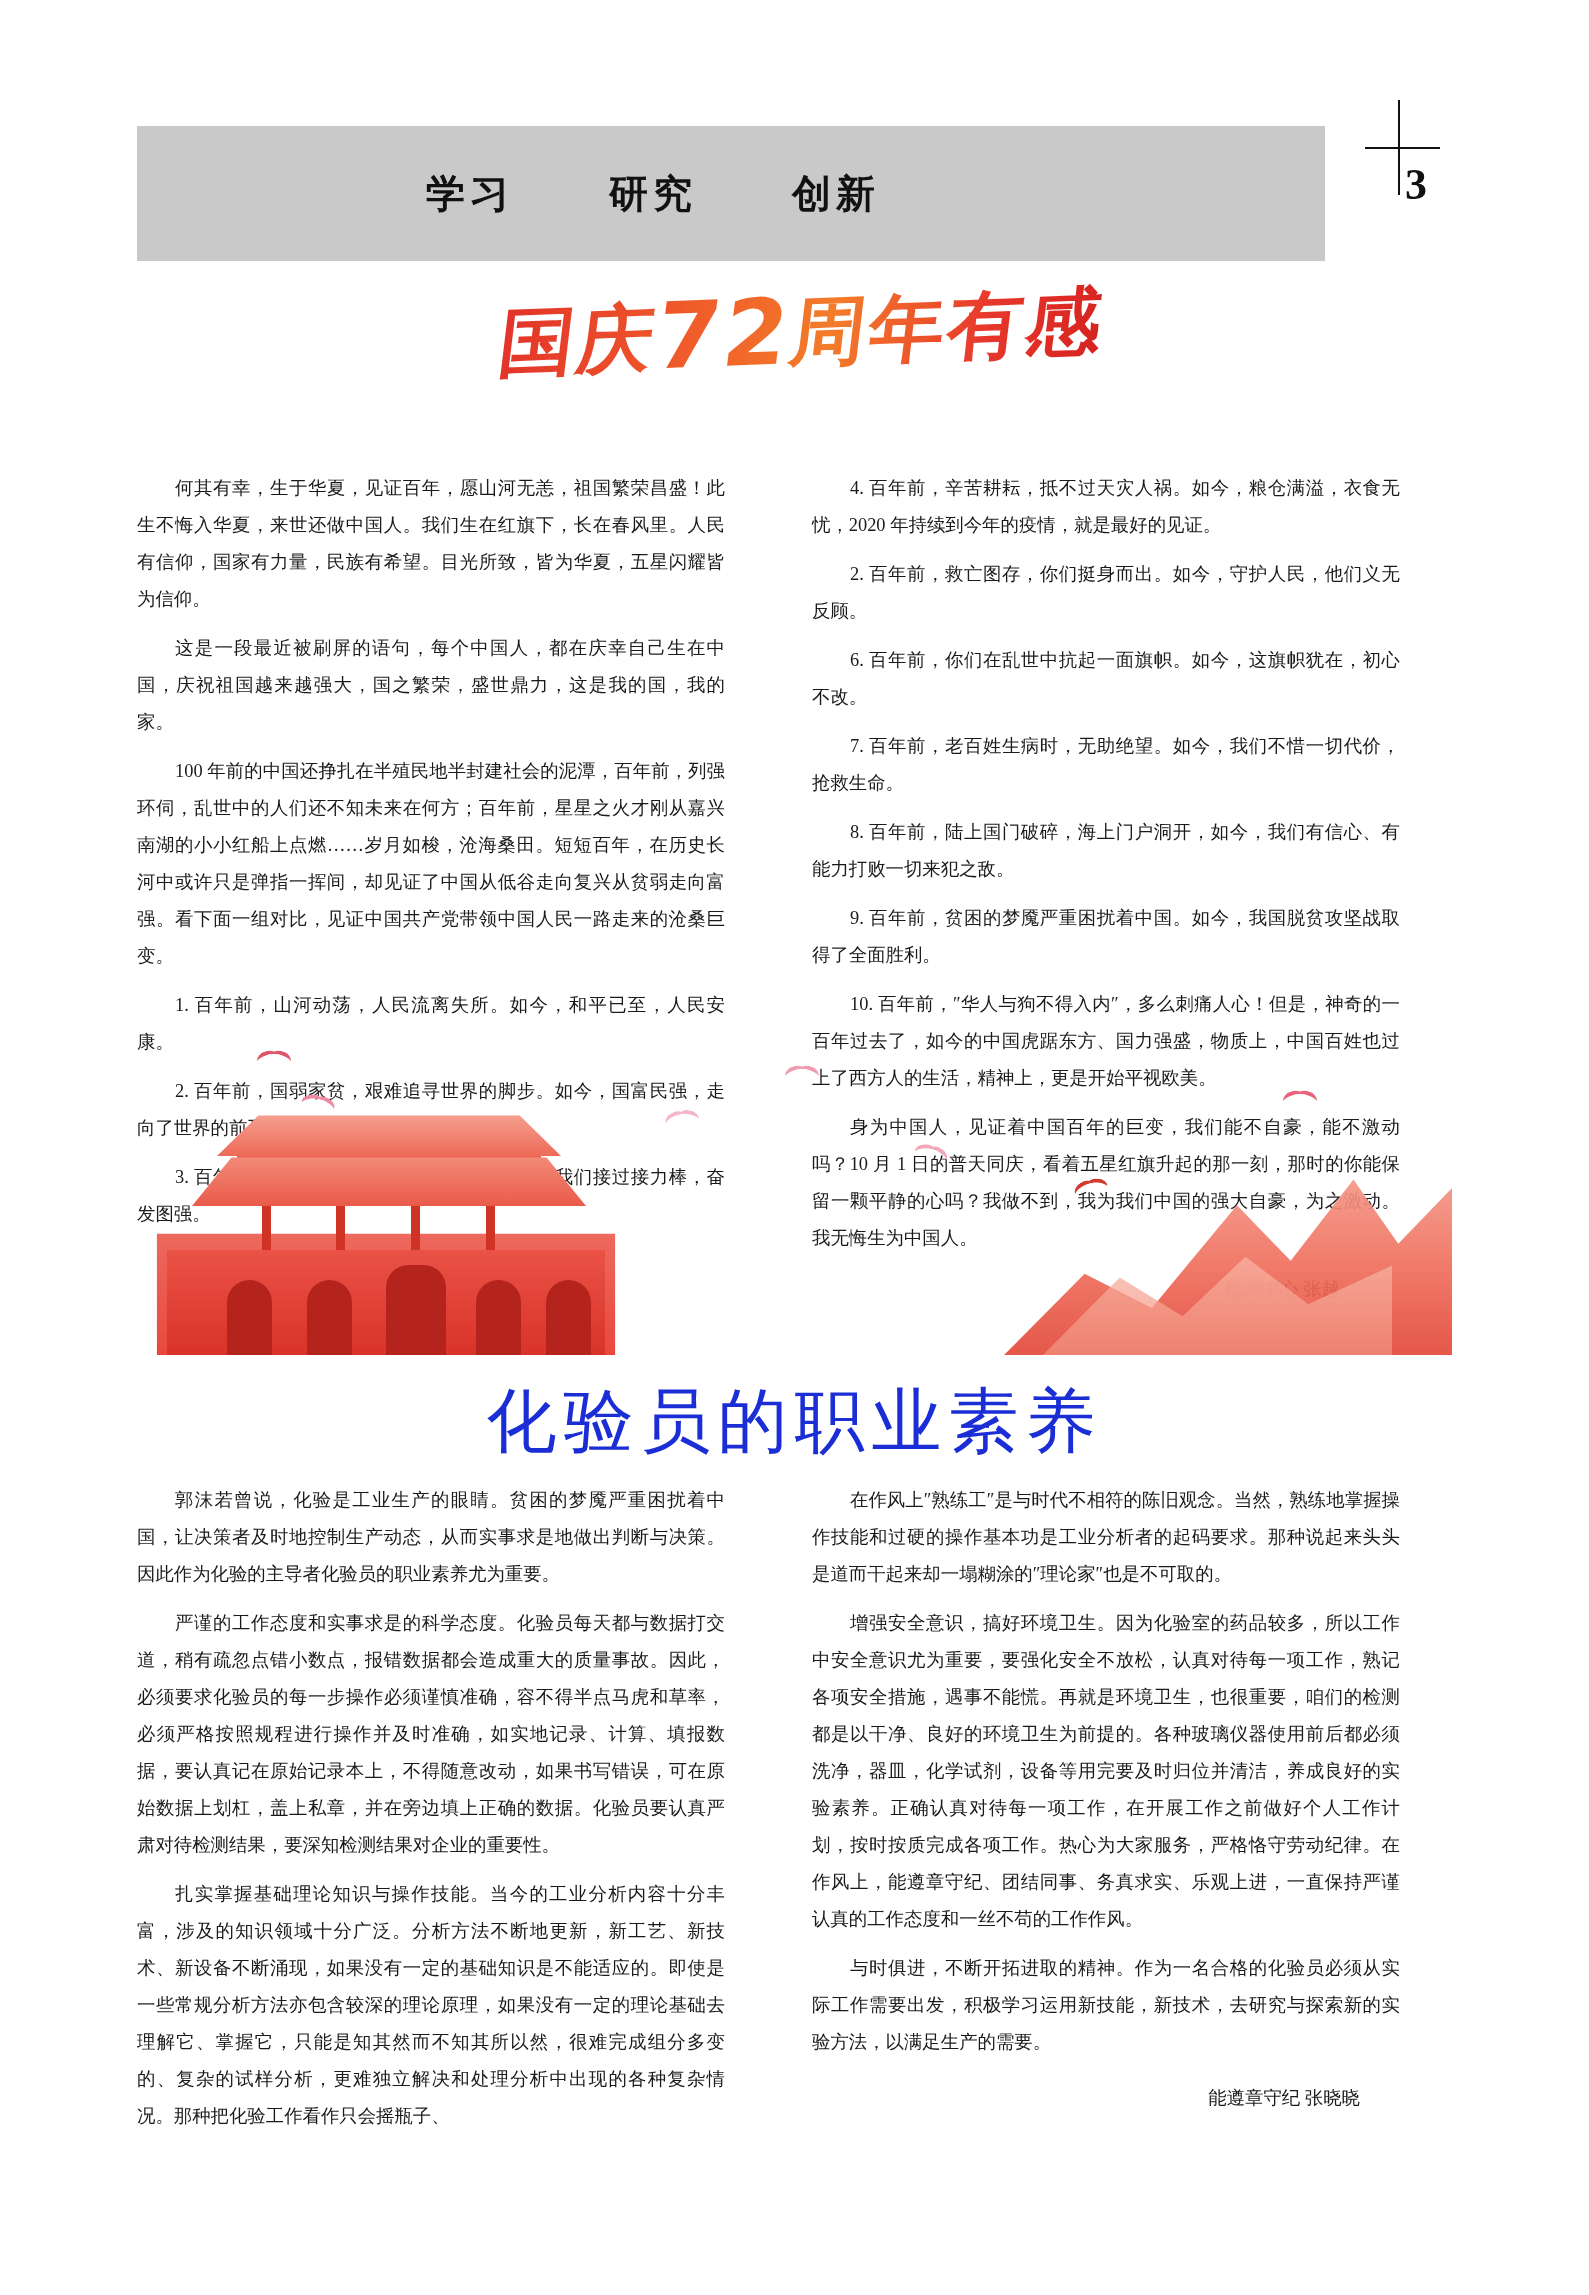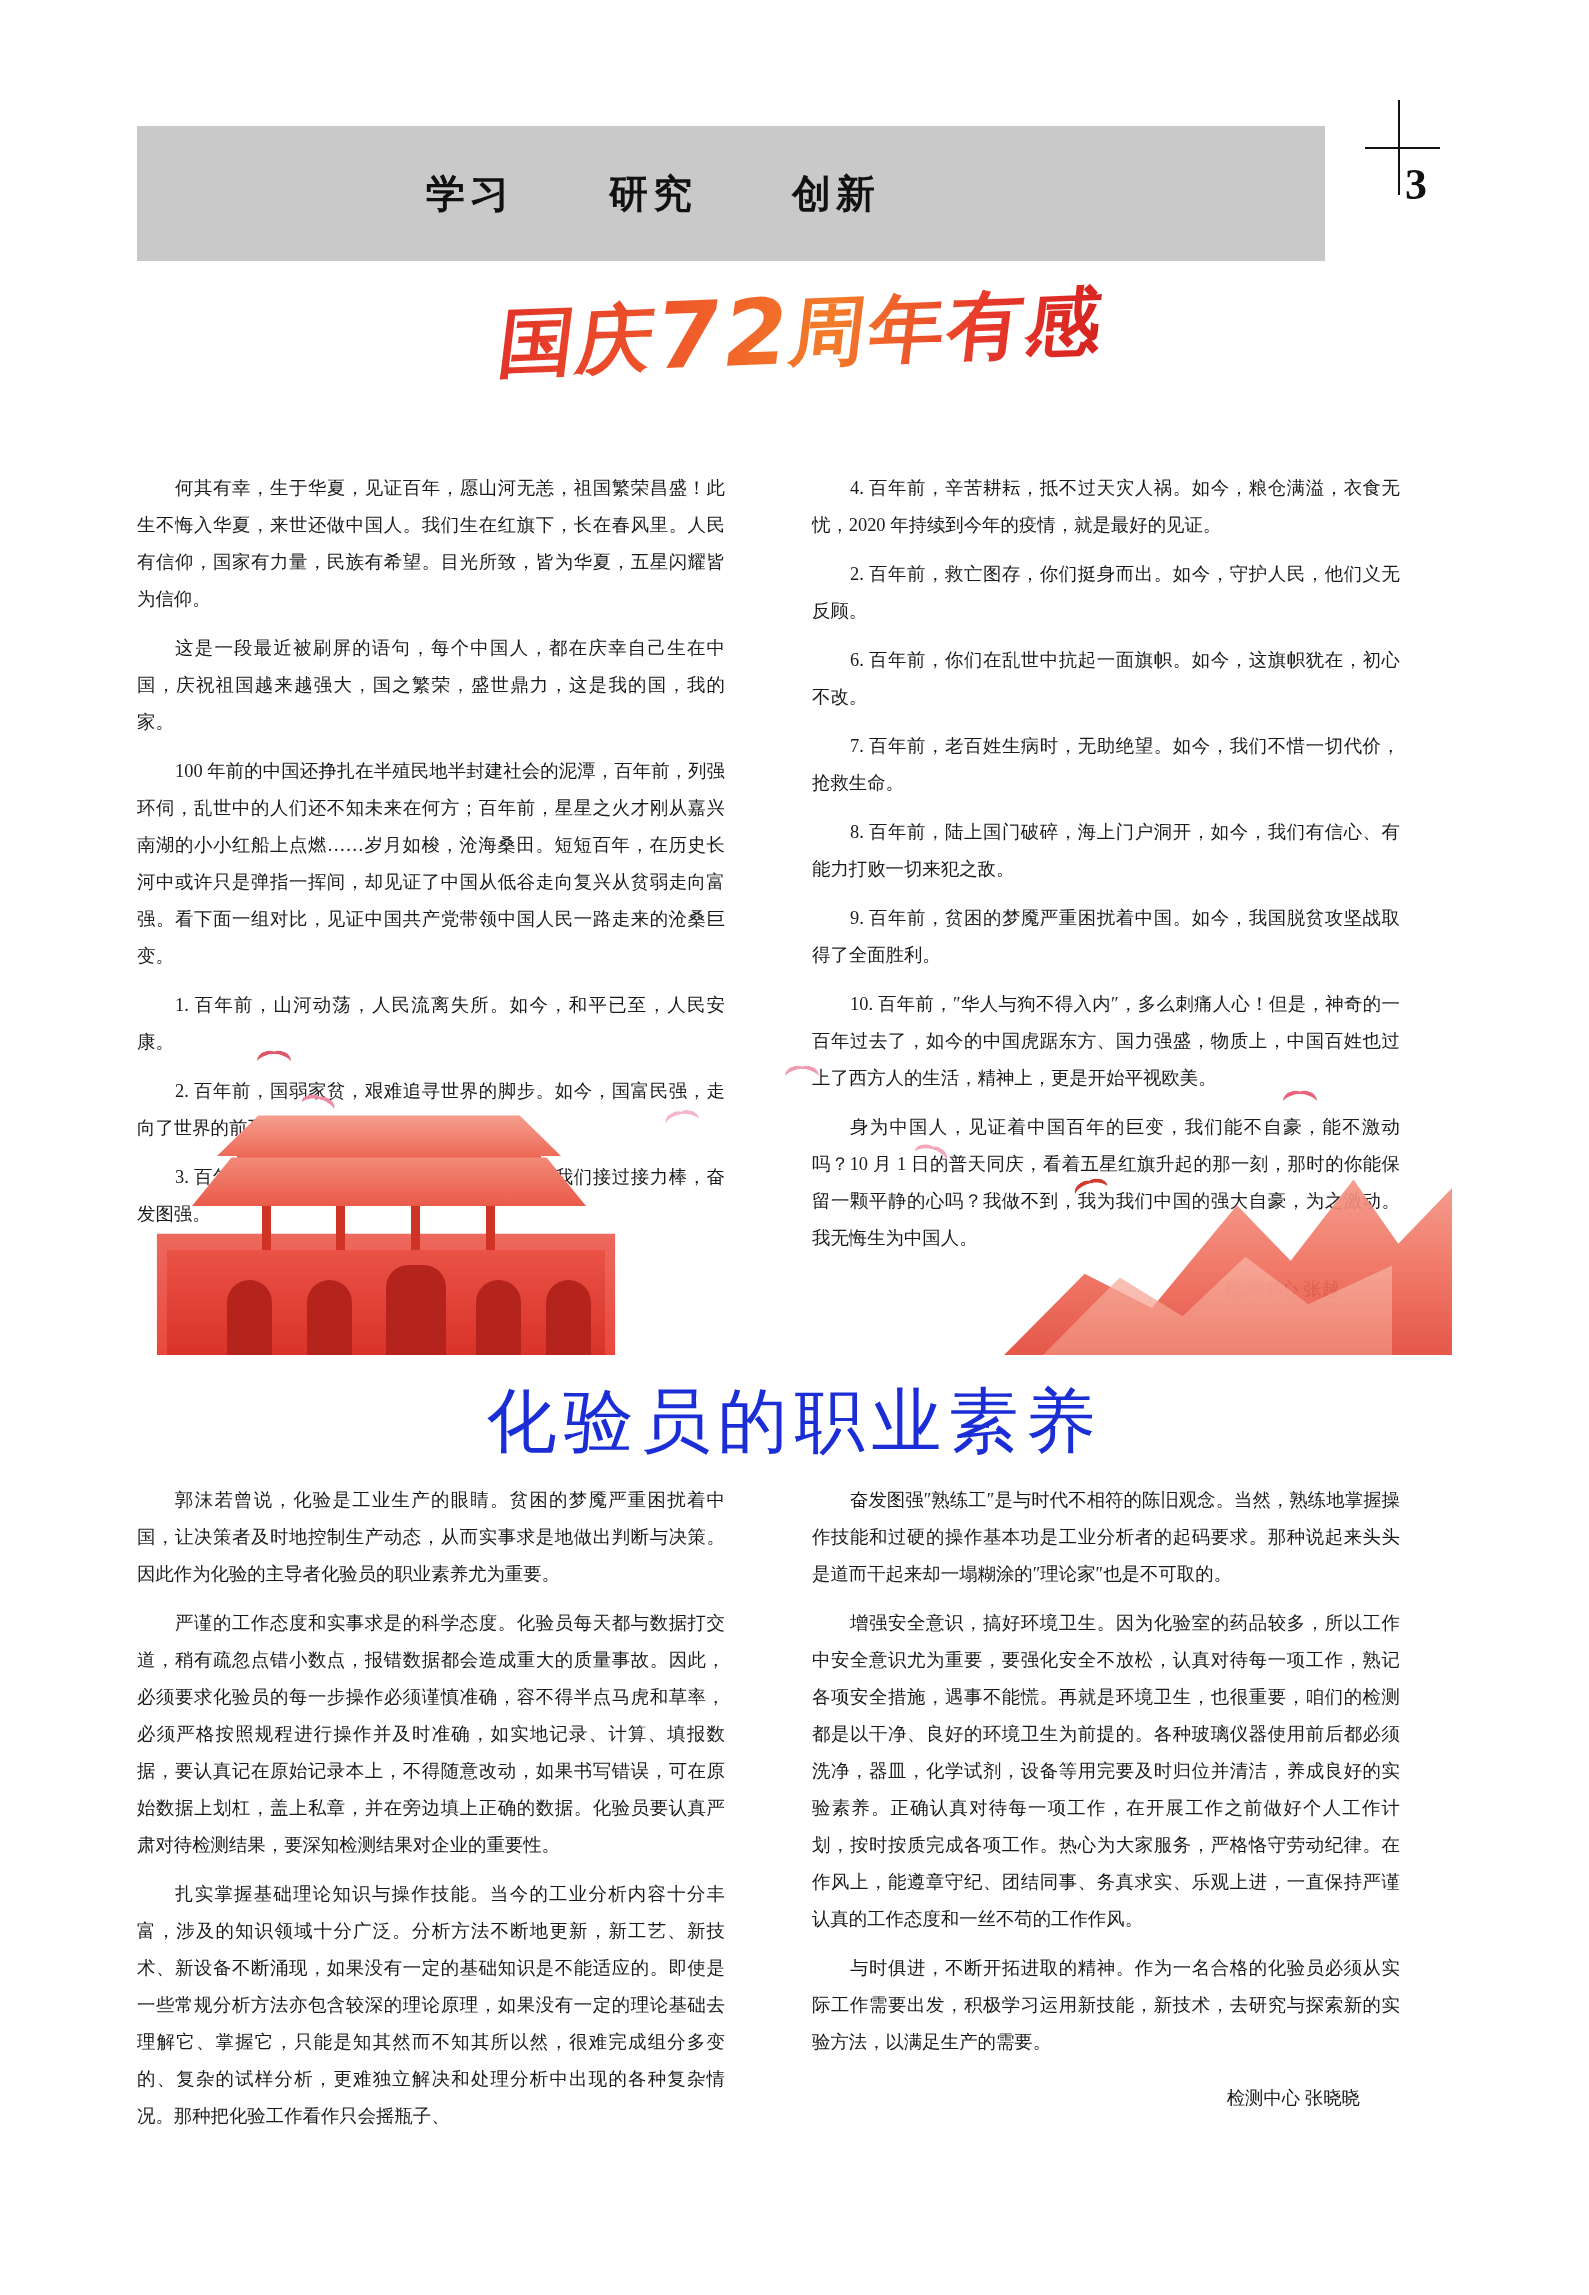--- a/index.html
+++ b/index.html
@@ -350,20 +350,20 @@
 
   <div class="art2-title">化验员的职业素养</div>
 
   <div class="a2-col-left">
     <p class="body-p">郭沫若曾说，化验是工业生产的眼睛。贫困的梦魇严重困扰着中国，让决策者及时地控制生产动态，从而实事求是地做出判断与决策。因此作为化验的主导者化验员的职业素养尤为重要。</p>
     <p class="body-p">严谨的工作态度和实事求是的科学态度。化验员每天都与数据打交道，稍有疏忽点错小数点，报错数据都会造成重大的质量事故。因此，必须要求化验员的每一步操作必须谨慎准确，容不得半点马虎和草率，必须严格按照规程进行操作并及时准确，如实地记录、计算、填报数据，要认真记在原始记录本上，不得随意改动，如果书写错误，可在原始数据上划杠，盖上私章，并在旁边填上正确的数据。化验员要认真严肃对待检测结果，要深知检测结果对企业的重要性。</p>
     <p class="body-p">扎实掌握基础理论知识与操作技能。当今的工业分析内容十分丰富，涉及的知识领域十分广泛。分析方法不断地更新，新工艺、新技术、新设备不断涌现，如果没有一定的基础知识是不能适应的。即使是一些常规分析方法亦包含较深的理论原理，如果没有一定的理论基础去理解它、掌握它，只能是知其然而不知其所以然，很难完成组分多变的、复杂的试样分析，更难独立解决和处理分析中出现的各种复杂情况。那种把化验工作看作只会摇瓶子、</p>
   </div>
 
   <div class="a2-col-right">
-    <p class="body-p">奋发图强″熟练工″是与时代不相符的陈旧观念。当然，熟练地掌握操作技能和过硬的操作基本功是工业分析者的起码要求。那种说起来头头是道而干起来却一塌糊涂的″理论家″也是不可取的。</p>
+    <p class="body-p">在作风上″熟练工″是与时代不相符的陈旧观念。当然，熟练地掌握操作技能和过硬的操作基本功是工业分析者的起码要求。那种说起来头头是道而干起来却一塌糊涂的″理论家″也是不可取的。</p>
     <p class="body-p">增强安全意识，搞好环境卫生。因为化验室的药品较多，所以工作中安全意识尤为重要，要强化安全不放松，认真对待每一项工作，熟记各项安全措施，遇事不能慌。再就是环境卫生，也很重要，咱们的检测都是以干净、良好的环境卫生为前提的。各种玻璃仪器使用前后都必须洗净，器皿，化学试剂，设备等用完要及时归位并清洁，养成良好的实验素养。正确认真对待每一项工作，在开展工作之前做好个人工作计划，按时按质完成各项工作。热心为大家服务，严格恪守劳动纪律。在作风上，能遵章守纪、团结同事、务真求实、乐观上进，一直保持严谨认真的工作态度和一丝不苟的工作作风。</p>
     <p class="body-p">与时俱进，不断开拓进取的精神。作为一名合格的化验员必须从实际工作需要出发，积极学习运用新技能，新技术，去研究与探索新的实验方法，以满足生产的需要。</p>
-    <div class="sign2">检测中心  张晓晓</div>
+    <div class="sign2">能遵章守纪  张晓晓</div>
   </div>
 
 </div>
 
 
 </body></html>

